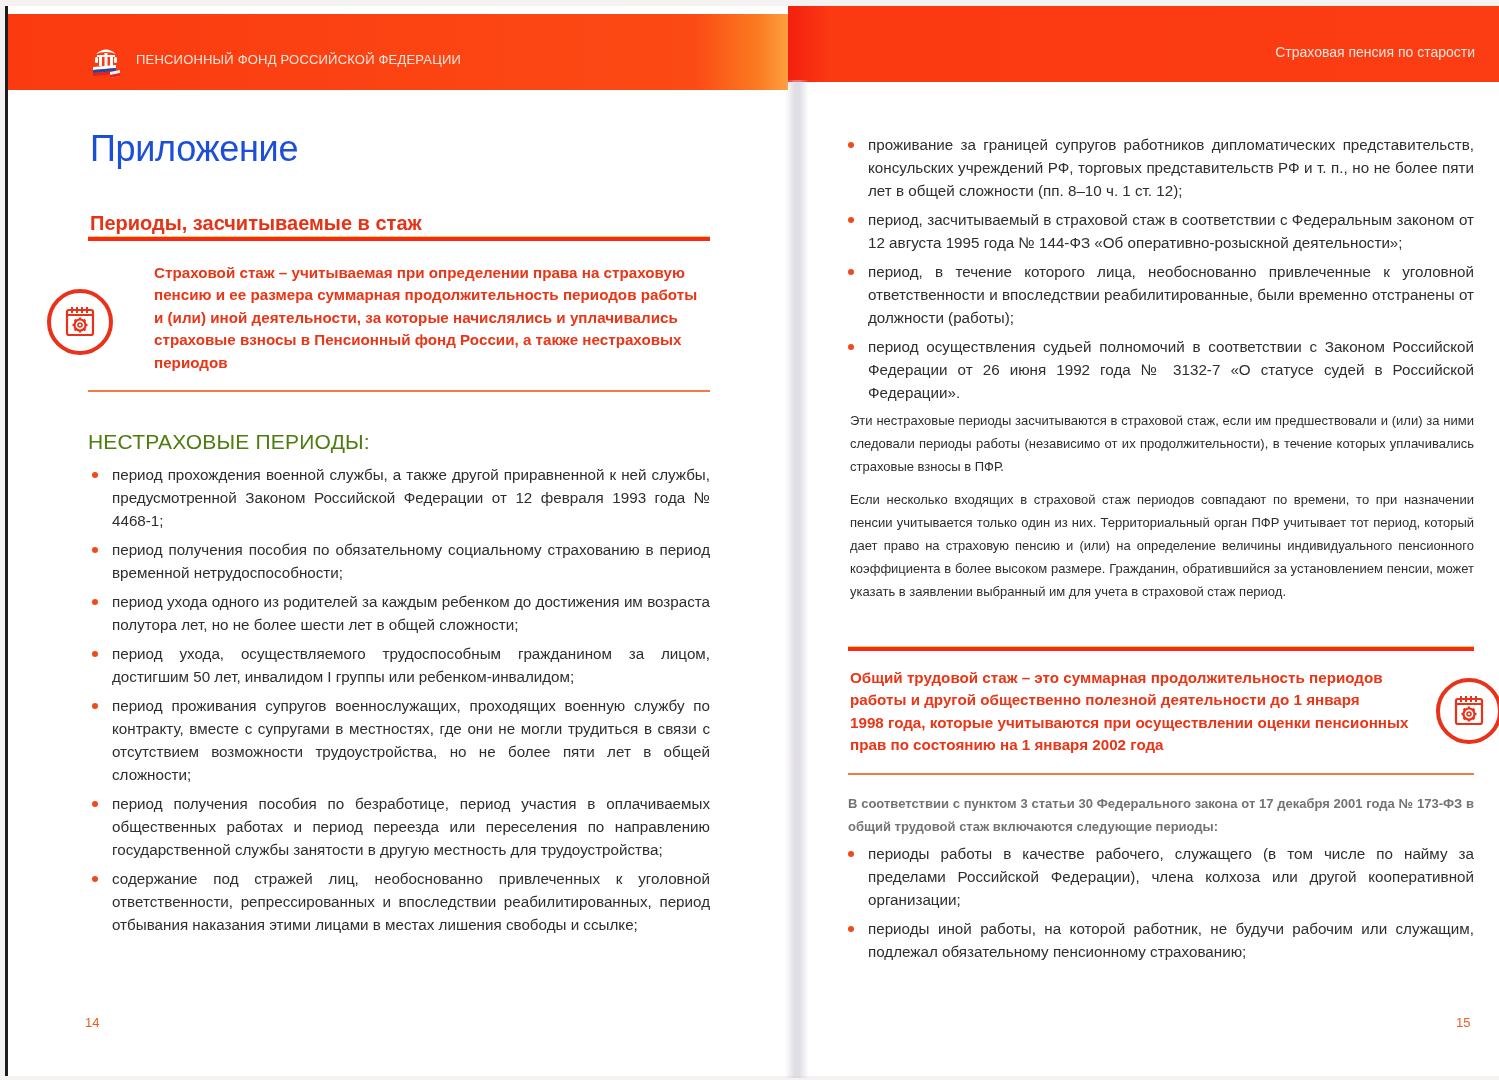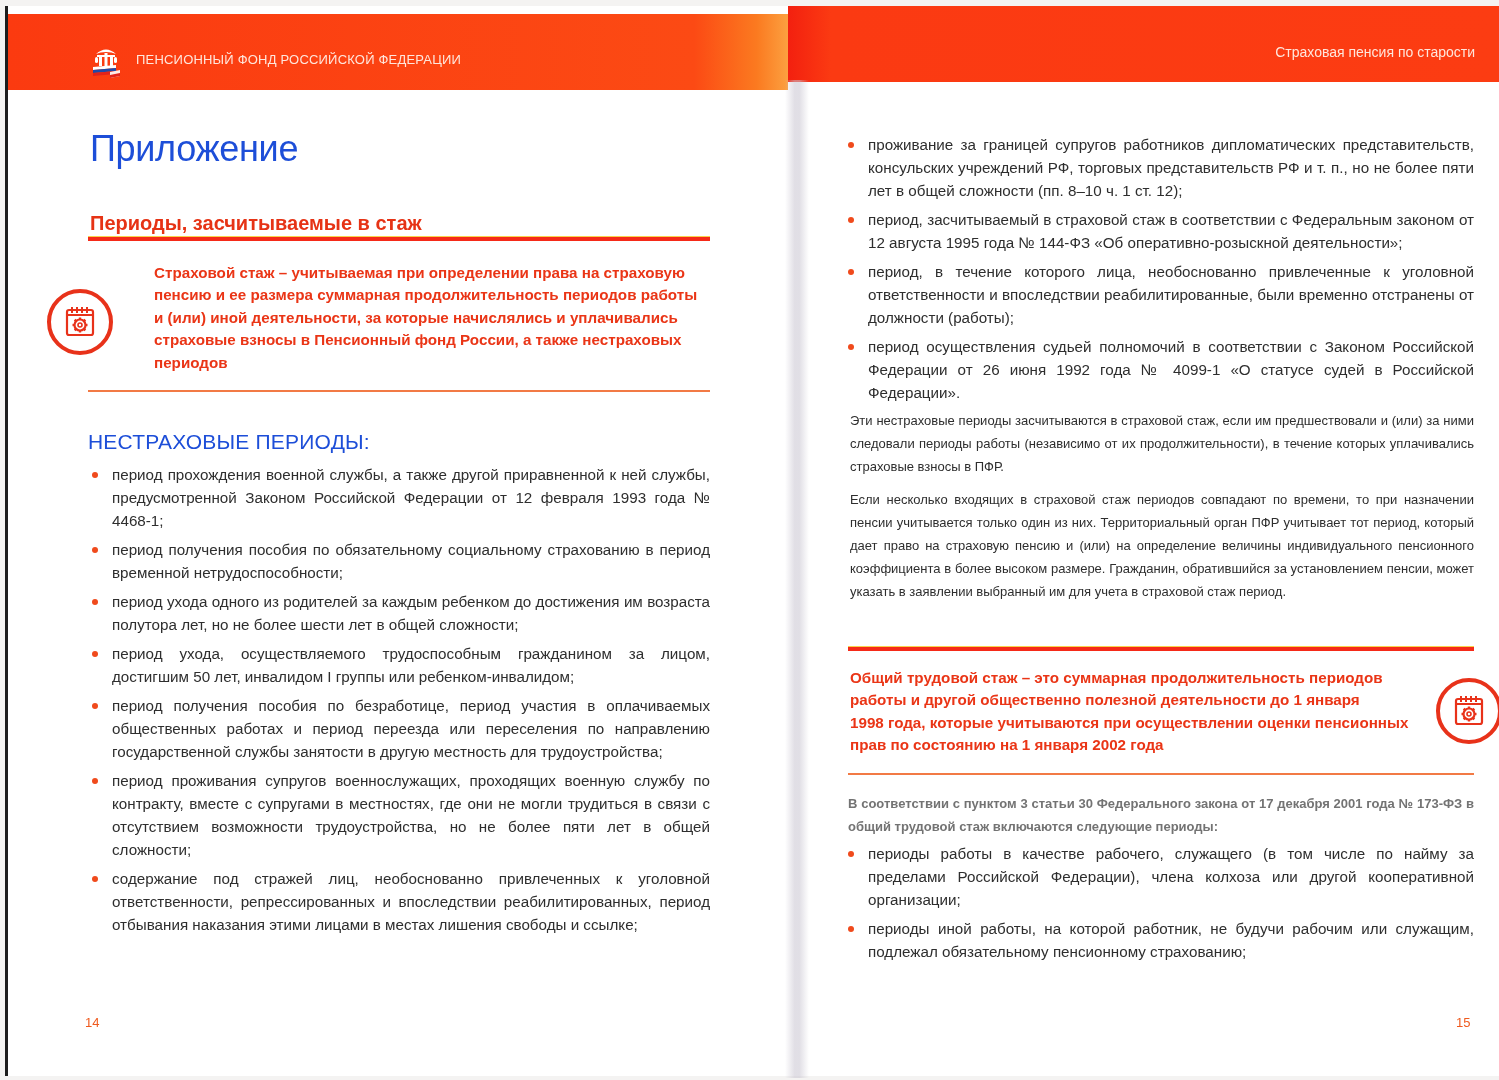--- a/index.html
+++ b/index.html
@@ -25,21 +25,21 @@
 
   .title { position: absolute; left: 82px; top: 122px; font-size: 36px; color: #1d4ed8; font-weight: normal; letter-spacing: -0.3px; }
   .subtitle { position: absolute; left: 82px; top: 178px; font-size: 20px; font-weight: bold; color: #e63315; margin-top: 28px; }
 
   .rule-thick { position: absolute; height: 5px; background: #f52a18; border-top: 1px solid #f8d24a; }
   .rule-thin { position: absolute; height: 2px; background: #f27a45; }
 
   .callout-icon { position: absolute; width: 66px; height: 66px; border: 4px solid #e8321a; border-radius: 50%; display: flex; align-items: center; justify-content: center; }
   .callout-text { position: absolute; font-size: 15.2px; font-weight: bold; color: #ea3516; line-height: 22.4px; }
 
-  .section-heading { position: absolute; left: 80px; top: 424px; font-size: 21px; color: #1d4ed8; font-weight: normal; letter-spacing: 0.2px; }
+  .section-heading { position: absolute; left: 80px; top: 424px; font-size: 21px; color: #4d7c0f; font-weight: normal; letter-spacing: 0.2px; }
 
   .blist { position: absolute; list-style: none; }
   .blist li { position: relative; padding-left: 24px; font-size: 15.2px; line-height: 23px; color: #2e2e2e; text-align: justify; margin-bottom: 6px; }
   .blist li::before { content: ""; position: absolute; left: 4px; top: 9px; width: 6px; height: 6px; border-radius: 50%; background: #f04a1c; }
 
   .para { position: absolute; font-size: 13px; line-height: 23px; color: #2e2e2e; text-align: justify; }
   .para-bold { font-weight: bold; color: #737373; }
 
   .page-num { position: absolute; font-size: 13px; color: #ef5a1e; }
 </style>
@@ -104,38 +104,38 @@
 
     <div class="rule-thin" style="left:80px; top:384px; width:622px;"></div>
 
     <h2 class="section-heading">НЕСТРАХОВЫЕ ПЕРИОДЫ:</h2>
 
     <ul class="blist" style="left:80px; top:457px; width:622px;">
       <li>период прохождения военной службы, а также другой приравненной к ней службы, предусмотренной Законом Российской Федерации от 12 февраля 1993 года № 4468-1;</li>
       <li>период получения пособия по обязательному социальному страхованию в период временной нетрудоспособности;</li>
       <li>период ухода одного из родителей за каждым ребенком до достижения им возраста полутора лет, но не более шести лет в общей сложности;</li>
       <li>период ухода, осуществляемого трудоспособным гражданином за лицом, достигшим 50 лет, инвалидом I группы или ребенком-инвалидом;</li>
+      <li>период проживания супругов военнослужащих, проходящих военную службу по контракту, вместе с супругами в местностях, где они не могли трудиться в связи с отсутствием возможности трудоустройства, но не более пяти лет в общей сложности;</li>
       <li>период получения пособия по безработице, период участия в оплачиваемых общественных работах и период переезда или переселения по направлению государственной службы занятости в другую местность для трудоустройства;</li>
-      <li>период проживания супругов военнослужащих, проходящих военную службу по контракту, вместе с супругами в местностях, где они не могли трудиться в связи с отсутствием возможности трудоустройства, но не более пяти лет в общей сложности;</li>
       <li>содержание под стражей лиц, необоснованно привлеченных к уголовной ответственности, репрессированных и впоследствии реабилитированных, период отбывания наказания этими лицами в местах лишения свободы и ссылке;</li>
     </ul>
 
     <div class="page-num" style="left:77px; top:1009px;">14</div>
   </div>
 
   <div class="page page-right">
     <div class="header-band">
       <div class="section-name">Страховая пенсия по старости</div>
     </div>
 
     <ul class="blist" style="left:56px; top:127px; width:630px;">
       <li>проживание за границей супругов работников дипломатических представительств, консульских учреждений РФ, торговых представительств РФ и т. п., но не более пяти лет в общей сложности (пп. 8–10 ч. 1 ст. 12);</li>
       <li>период, засчитываемый в страховой стаж в соответствии с Федеральным законом от 12 августа 1995 года № 144-ФЗ «Об оперативно-розыскной деятельности»;</li>
       <li>период, в течение которого лица, необоснованно привлеченные к уголовной ответственности и впоследствии реабилитированные, были временно отстранены от должности (работы);</li>
-      <li>период осуществления судьей полномочий в соответствии с Законом Российской Федерации от 26 июня 1992 года № 4099-1 «О статусе судей в Российской Федерации».</li>
+      <li>период осуществления судьей полномочий в соответствии с Законом Российской Федерации от 26 июня 1992 года № 3132-7 «О статусе судей в Российской Федерации».</li>
     </ul>
 
     <p class="para" style="left:62px; top:403px; width:624px;">Эти нестраховые периоды засчитываются в страховой стаж, если им предшествовали и (или) за ними следовали периоды работы (независимо от их продолжительности), в течение которых уплачивались страховые взносы в ПФР.</p>
     <p class="para" style="left:62px; top:482px; width:624px;">Если несколько входящих в страховой стаж периодов совпадают по времени, то при назначении пенсии учитывается только один из них. Территориальный орган ПФР учитывает тот период, который дает право на страховую пенсию и (или) на определение величины индивидуального пенсионного коэффициента в более высоком размере. Гражданин, обратившийся за установлением пенсии, может указать в заявлении выбранный им для учета в страховой стаж период.</p>
 
     <div class="rule-thick" style="left:60px; top:640px; width:626px;"></div>
 
     <div class="callout-text" style="left:62px; top:661px; width:590px;">
       <div>Общий трудовой стаж – это суммарная продолжительность периодов</div>
       <div>работы и другой общественно полезной деятельности до 1 января</div>

